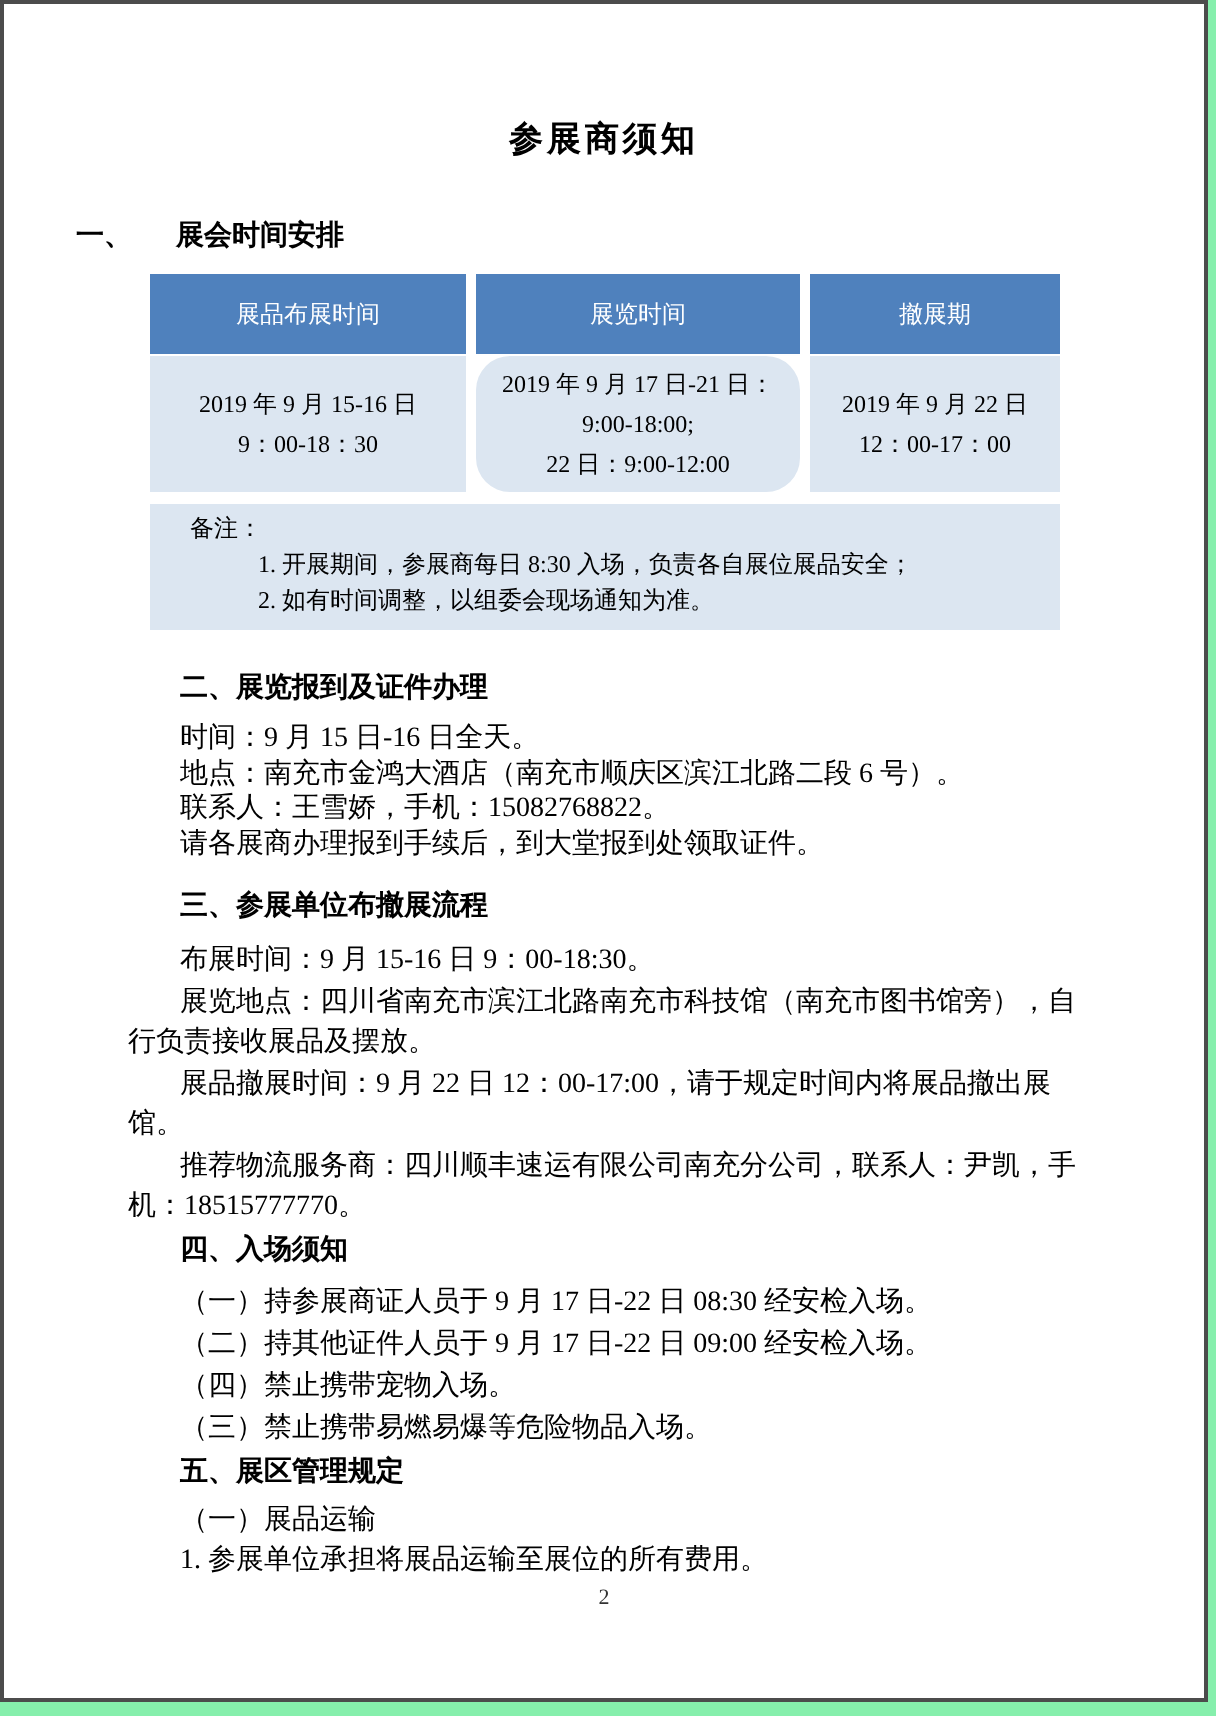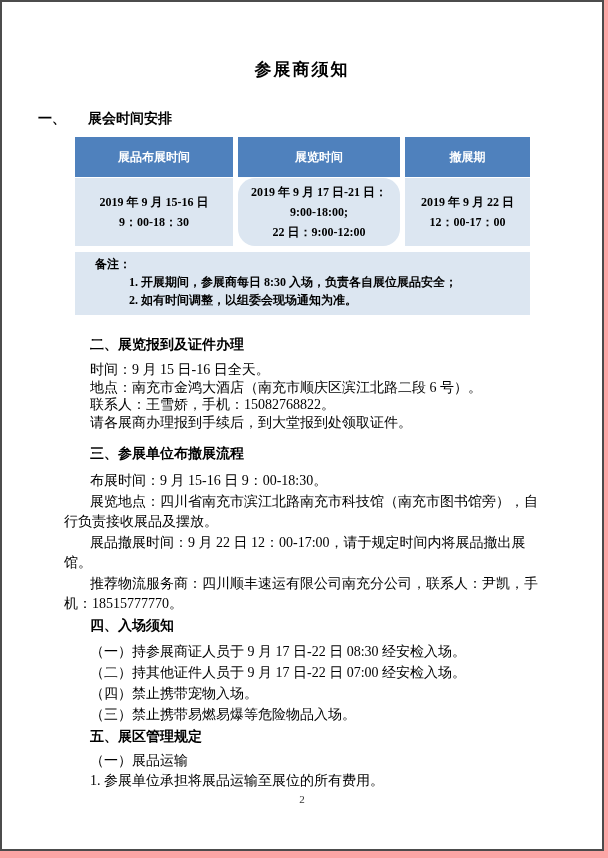--- a/index.html
+++ b/index.html
@@ -5,21 +5,21 @@
   * { margin: 0; padding: 0; box-sizing: border-box; }
   html, body { width: 608px; }
   body {
     font-family: "Liberation Serif", "DejaVu Serif", serif;
     background: #a6a6a6;
   }
   .canvas {
     position: relative;
     width: 608px;
     height: 858px;
-    background: #fca5a5;
+    background: #86efac;
     overflow: hidden;
   }
   .page {
     position: absolute;
     top: 0; left: 0;
     width: 604px;
     height: 851px;
     background: #ffffff;
     border: 2px solid #4c4c4c;
     color: #000;
@@ -37,21 +37,21 @@
     margin-left: 88px;
     line-height: 18px;
   }
   .sec1-heading { margin-top: 29px; margin-left: 36px; }
   .sec1-heading .tab-gap { display: inline-block; width: 22px; }
   
   .exh-table {
     margin: 9px 0 0 73px;
     width: 455px;
     font-size: 12px;
-    font-weight: bold;
+    font-weight: normal;
   }
   .t-header {
     display: flex;
     gap: 5px;
     height: 40px;
   }
   .t-header .cell {
     color: #fff;
     display: flex;
     align-items: center;
@@ -162,21 +162,21 @@
       <div class="body-line">行负责接收展品及摆放。</div>
       <div class="body-line indent">展品撤展时间：9 月 22 日 12：00-17:00，请于规定时间内将展品撤出展</div>
       <div class="body-line">馆。</div>
       <div class="body-line indent">推荐物流服务商：四川顺丰速运有限公司南充分公司，联系人：尹凯，手</div>
       <div class="body-line">机：18515777770。</div>
     </div>
 
     <div class="sec4">
       <div class="sec-heading sec4-heading">四、入场须知</div>
       <div class="body-line indent">（一）持参展商证人员于 9 月 17 日-22 日 08:30 经安检入场。</div>
-      <div class="body-line indent">（二）持其他证件人员于 9 月 17 日-22 日 07:00 经安检入场。</div>
+      <div class="body-line indent">（二）持其他证件人员于 9 月 17 日-22 日 09:00 经安检入场。</div>
       <div class="body-line indent">（四）禁止携带宠物入场。</div>
       <div class="body-line indent">（三）禁止携带易燃易爆等危险物品入场。</div>
     </div>
 
     <div class="sec5">
       <div class="sec-heading sec5-heading">五、展区管理规定</div>
       <div class="body-line indent">（一）展品运输</div>
       <div class="body-line indent">1. 参展单位承担将展品运输至展位的所有费用。</div>
     </div>
 

